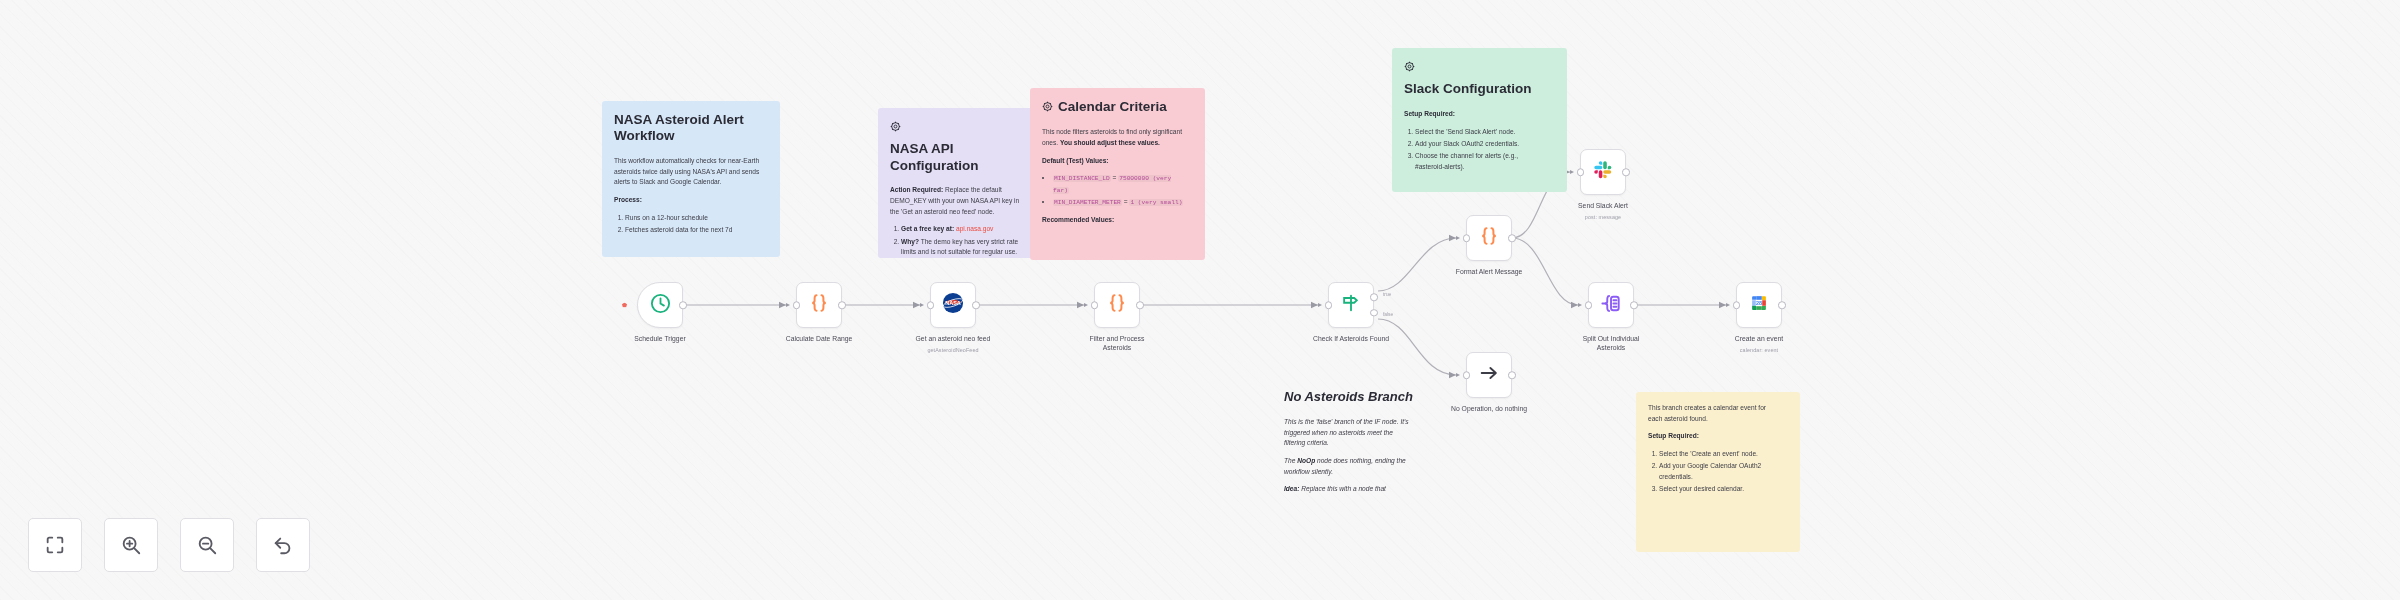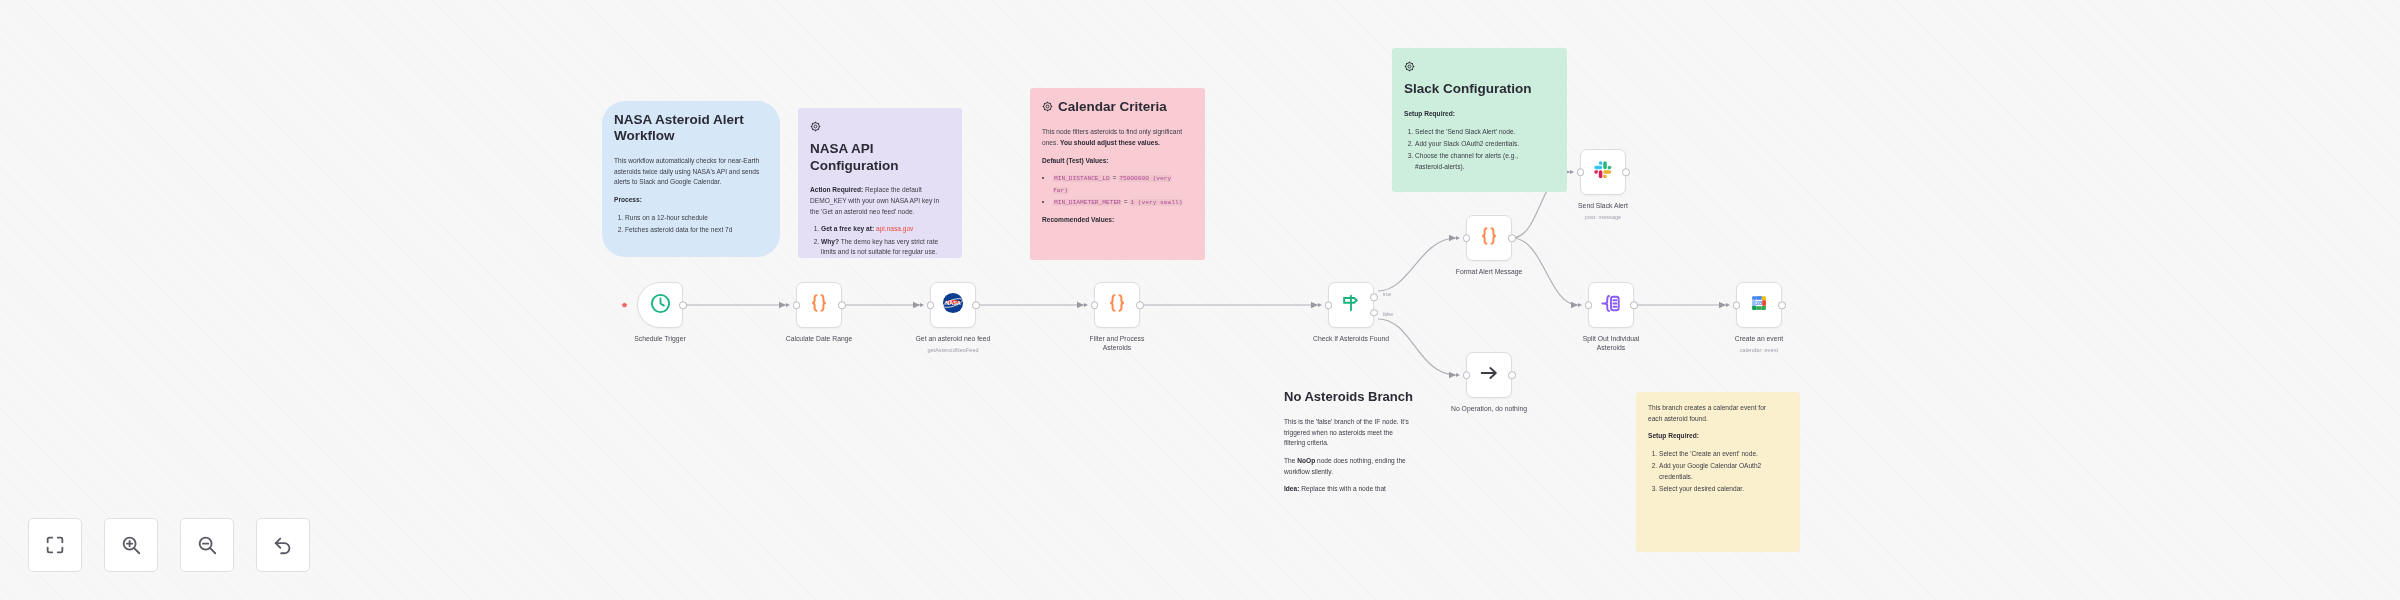--- a/index.html
+++ b/index.html
@@ -179,31 +179,31 @@
       <polygon points="1084,305 1077,301.8 1077,308.2"></polygon>
       <polygon points="1318,305 1311,301.8 1311,308.2"></polygon>
       <polygon points="1456,238 1449,234.8 1449,241.2"></polygon>
       <polygon points="1456,375 1449,371.8 1449,378.2"></polygon>
       <polygon points="1570,172 1563,168.8 1563,175.2"></polygon>
       <polygon points="1578,305 1571,301.8 1571,308.2"></polygon>
       <polygon points="1726,305 1719,301.8 1719,308.2"></polygon>
     </g>
   </svg>
 
-  <div class="sticky blue" style="left:602px; top:101px; width:178px; height:156px;border-radius:23px;">
+  <div class="sticky blue" style="left:602px; top:101px; width:178px; height:156px;">
     <div class="st-title">NASA Asteroid Alert Workflow</div>
     <p>This workflow automatically checks for near-Earth asteroids twice daily using NASA's API and sends alerts to Slack and Google Calendar.</p>
     <p class="lbl">Process:</p>
     <ol>
       <li>Runs on a 12-hour schedule</li>
       <li>Fetches asteroid data for the next 7d</li>
     </ol>
   </div>
 
-  <div class="sticky purple" style="left:798px; top:108px; width:164px; height:150px;">
+  <div class="sticky purple" style="left:878px; top:108px; width:164px; height:150px;">
     <div class="st-title">
       <span class="gear">
         <svg width="11" height="11" viewBox="0 0 24 24" fill="none" stroke="#2b2b36" stroke-width="2">
           <circle cx="12" cy="12" r="3.2"></circle>
             <circle cx="12" cy="12" r="8.4"></circle>
           <path d="M12 1.5v3M12 19.5v3M1.5 12h3M19.5 12h3M4.6 4.6l2.1 2.1M17.3 17.3l2.1 2.1M19.4 4.6l-2.1 2.1M6.7 17.3l-2.1 2.1"></path>
         </svg>
       </span>
       <span>NASA API Configuration</span>
     </div>
@@ -276,21 +276,21 @@
   <div class="sticky yellow" style="left:1636px; top:392px; width:164px; height:160px;">
     <p>This branch creates a calendar event for each asteroid found.</p>
     <p class="lbl">Setup Required:</p>
     <ol>
       <li>Select the 'Create an event' node.</li>
       <li>Add your Google Calendar OAuth2 credentials.</li>
       <li>Select your desired calendar.</li>
     </ol>
   </div>
 
-  <div class="sticky plain" style="left:1272px; top:378px; width:162px; height:140px;">
+  <div class="sticky plain" style="left:1272px; top:378px; width:162px; height:140px;font-style:italic;">
     <div class="st-title">No Asteroids Branch</div>
     <p>This is the 'false' branch of the IF node. It's triggered when no asteroids meet the filtering criteria.</p>
     <p>
       <span>The</span>
       <b>NoOp</b>
       <span>node does nothing, ending the workflow silently.</span>
     </p>
     <p>
       <b>Idea:</b>
       <span>Replace this with a node that</span>

